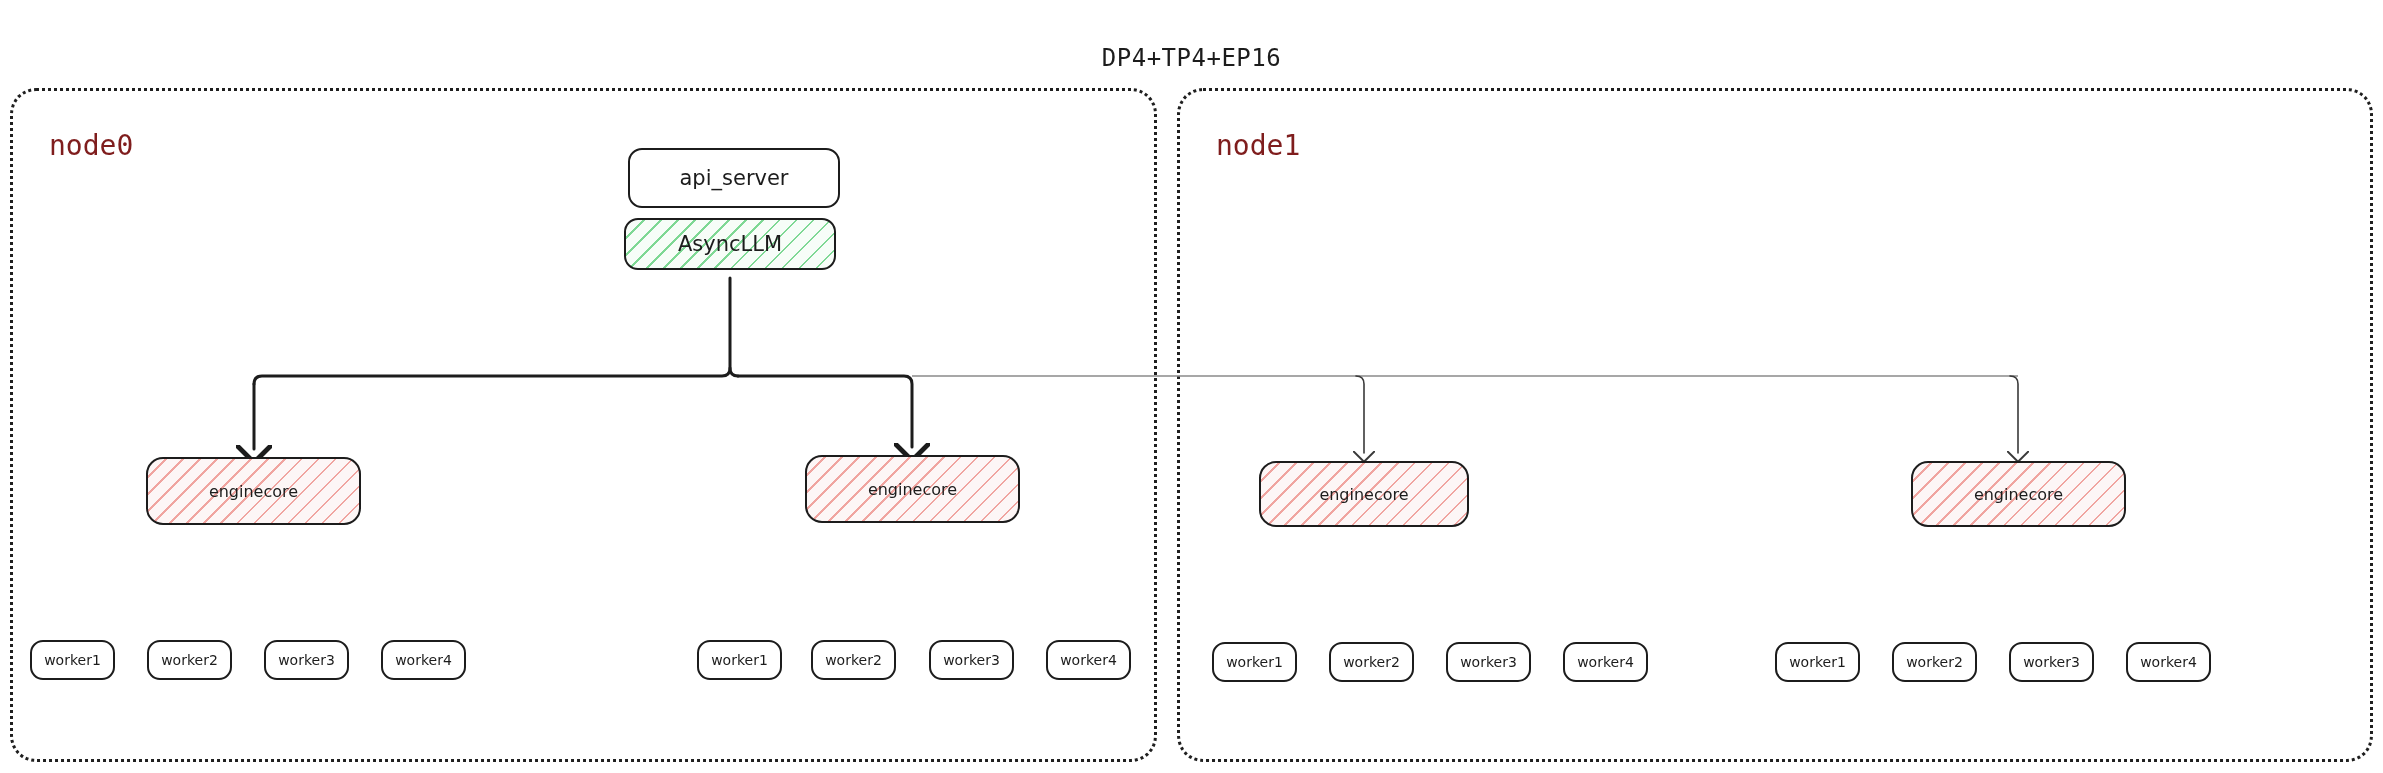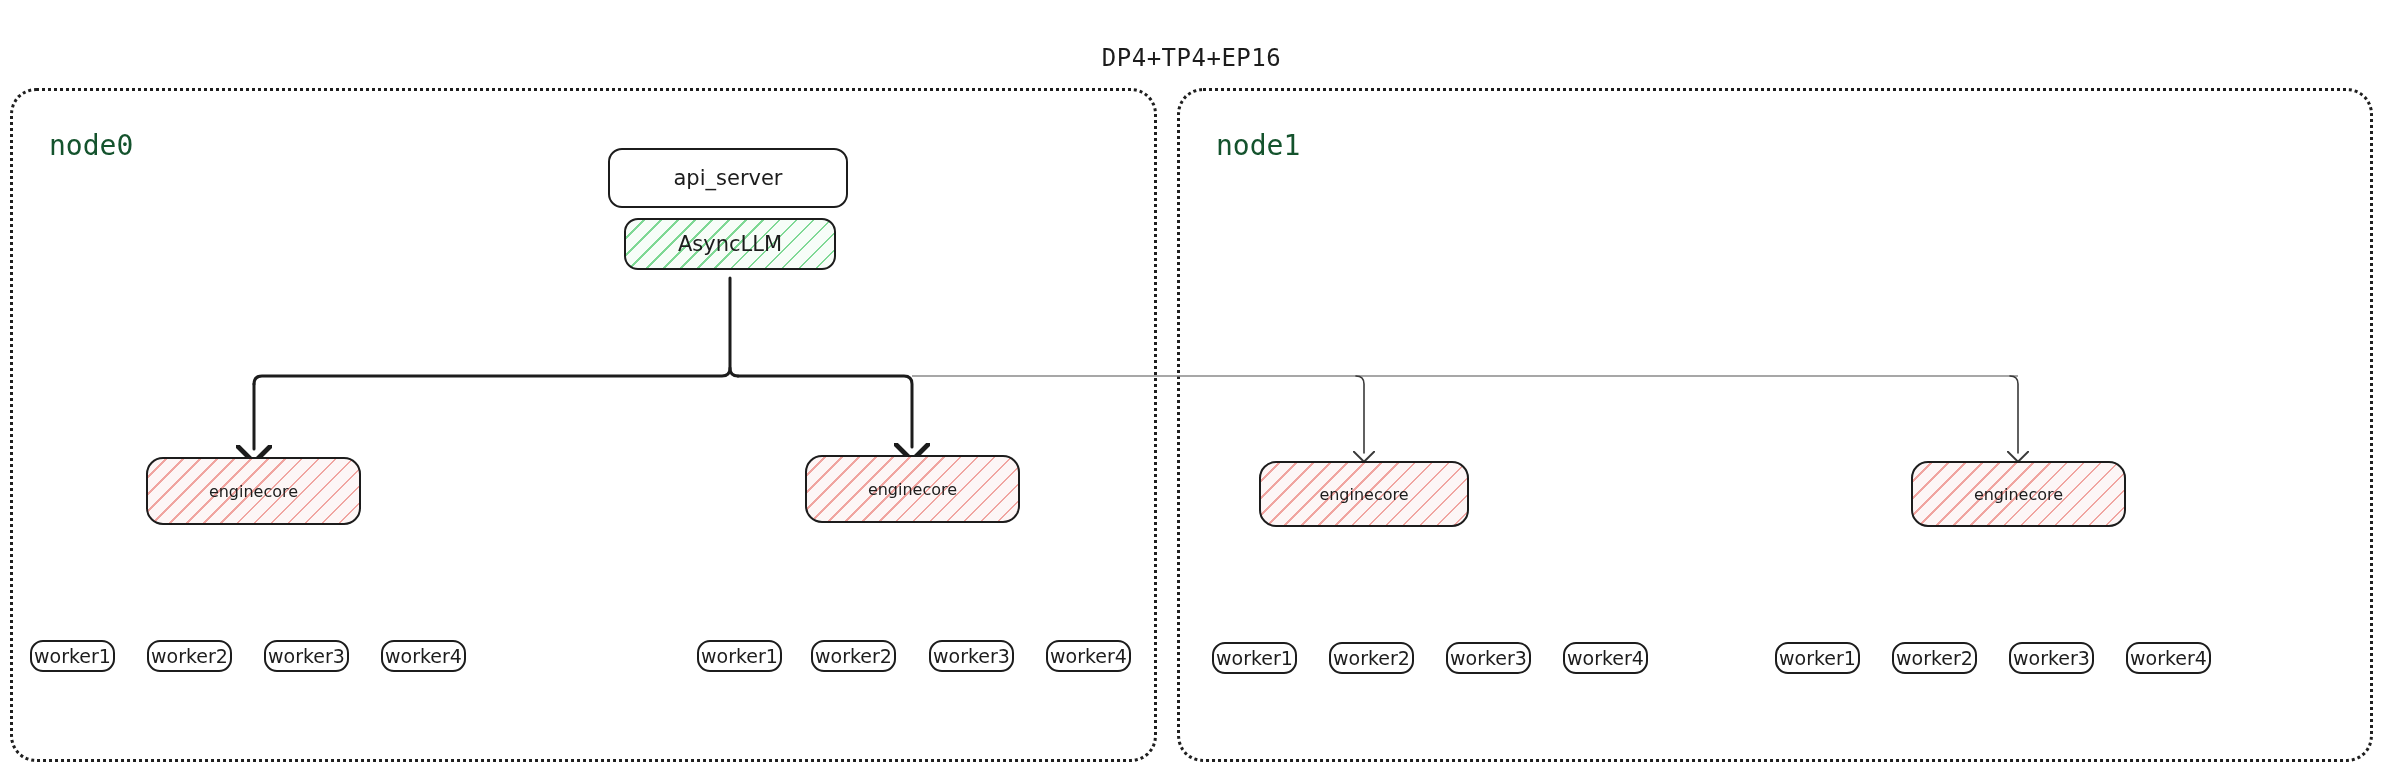--- a/index.html
+++ b/index.html
@@ -40,21 +40,21 @@
     border-radius: 26px;
     background: transparent;
     box-sizing: border-box;
   }
   .node-label {
     position: absolute;
     left: 36px;
     top: 38px;
     font-family: "DejaVu Sans Mono", monospace;
     font-size: 28px;
-    color: #14532d;
+    color: #7f1d1d;
     white-space: nowrap;
   }
 
   
   #links {
     position: absolute;
     left: 0;
     top: 0;
     width: 2383px;
     height: 773px;
@@ -105,24 +105,24 @@
         rgba(238, 150, 145, 0.85) 0px,
         rgba(238, 150, 145, 0.85) 1.6px,
         rgba(255,255,255,0) 1.6px,
         rgba(255,255,255,0) 12px);
   }
   .box-engine.thin { border-width: 2px; }
 
   .box-worker {
     border-radius: 13px;
     border-width: 2.5px;
-    font-size: 19px;
+    font-size: 14px;
     background: #ffffff;
     z-index: 3;
-    height: 32px;
+    height: 40px;
   }
 </style>
 </head>
 <body>
 
 <div id="canvas">
 
   <div id="diagram-title">DP4+TP4+EP16</div>
 
   <div class="node-container" style="left:10px; top:88px; width:1147px; height:674px;">
@@ -150,21 +150,21 @@
 
     <path d="M 738 376 L 904 376 Q 912 376 912 384 L 912 447" fill="none" stroke="#1c1c1c" stroke-width="3" stroke-linecap="round" marker-end="url(#arrow-bold)"></path>
 
     <path d="M 912 376 L 2018 376" fill="none" stroke="#8a8a8a" stroke-width="1.6"></path>
 
     <path d="M 1356 376 Q 1364 376 1364 384 L 1364 453" fill="none" stroke="#3a3a3a" stroke-width="1.6" stroke-linecap="round" marker-end="url(#arrow-thin)"></path>
 
     <path d="M 2010 376 Q 2018 376 2018 384 L 2018 453" fill="none" stroke="#3a3a3a" stroke-width="1.6" stroke-linecap="round" marker-end="url(#arrow-thin)"></path>
   </svg>
 
-  <div class="box box-api" style="left:608px; top:148px; width:240px; height:60px;">api_server</div>
+  <div class="box box-api" style="left:628px; top:148px; width:212px; height:60px;">api_server</div>
   <div class="box box-async" style="left:624px; top:218px; width:212px; height:52px;">AsyncLLM</div>
 
   <div class="box box-engine" style="left:146px; top:457px; width:215px; height:68px;">enginecore</div>
   <div class="box box-engine" style="left:805px; top:455px; width:215px; height:68px;">enginecore</div>
 
   <div class="box box-engine thin" style="left:1259px; top:461px; width:210px; height:66px;">enginecore</div>
   <div class="box box-engine thin" style="left:1911px; top:461px; width:215px; height:66px;">enginecore</div>
 
   <div class="box box-worker" style="left:30px;  top:640px; width:85px;">worker1</div>
   <div class="box box-worker" style="left:147px; top:640px; width:85px;">worker2</div>

